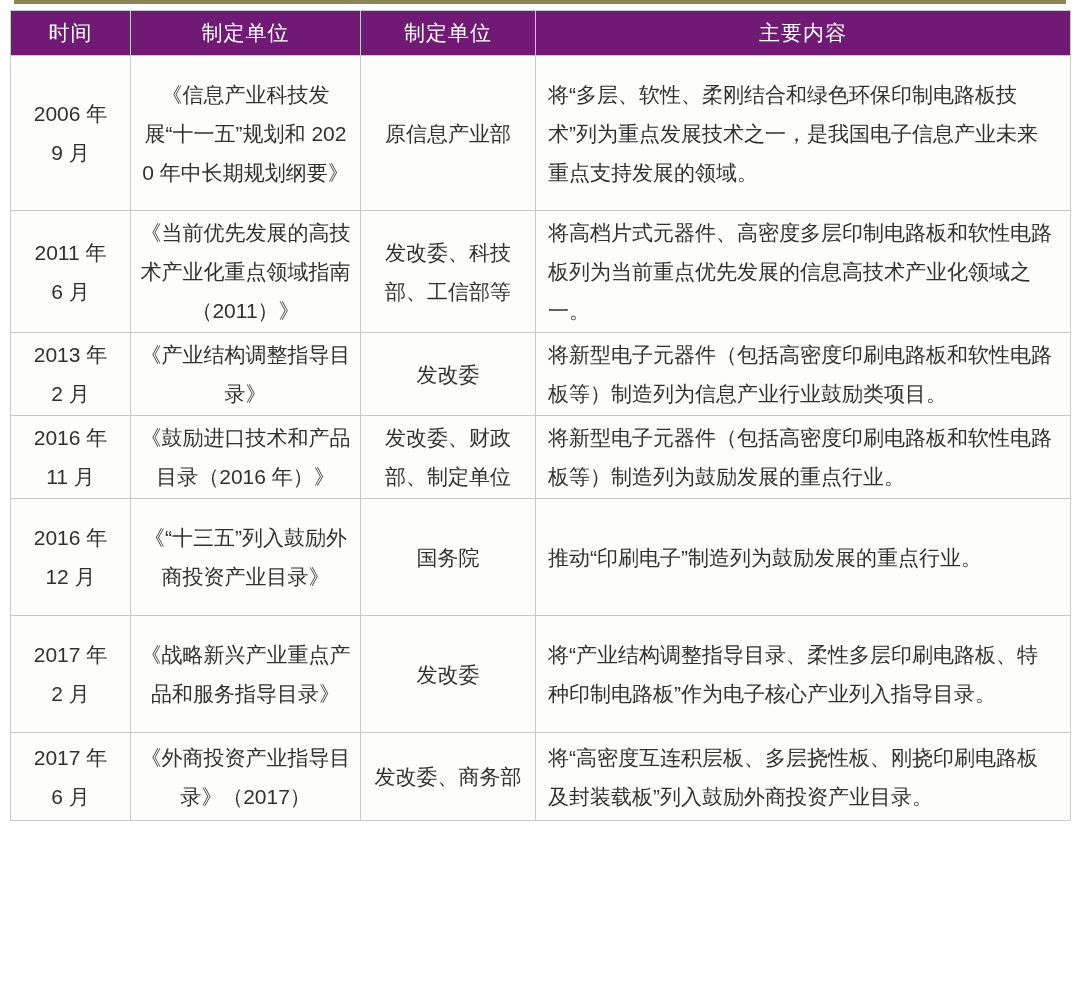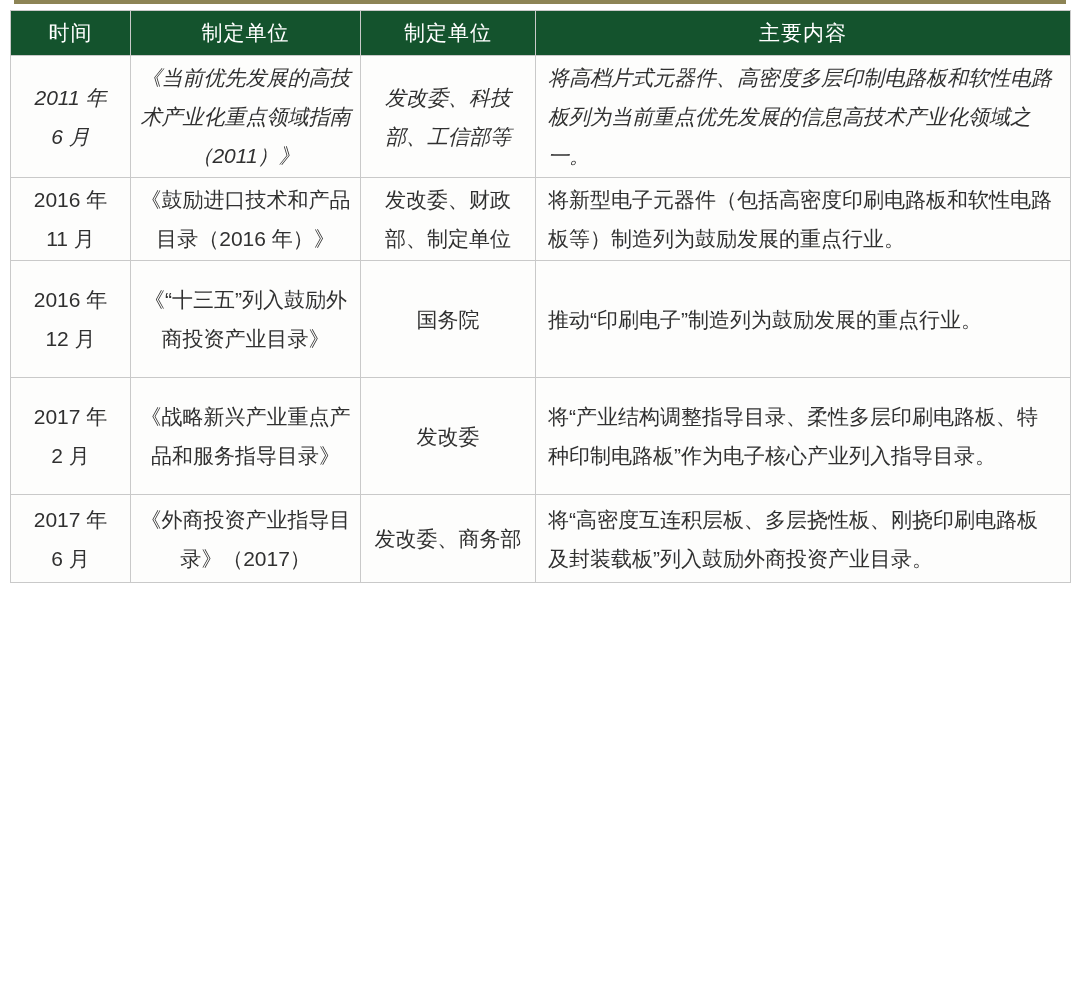--- a/index.html
+++ b/index.html
@@ -15,21 +15,21 @@
   .policy-table{
     position:absolute;top:10px;left:10px;width:1060px;
     border-collapse:collapse;table-layout:fixed;
     background:#fdfdfc;
   }
   .policy-table col.c-time{width:120px;}
   .policy-table col.c-policy{width:230px;}
   .policy-table col.c-agency{width:175px;}
   .policy-table col.c-content{width:535px;}
   .policy-table th{
-    background:#14532d;color:#ffffff;font-weight:normal;
+    background:#701a75;color:#ffffff;font-weight:normal;
     font-size:21px;height:42px;text-align:center;vertical-align:middle;
     border:1px solid #c9c9c9;border-left:1px solid #aaa277;
     letter-spacing:1px;
   }
   .policy-table th:first-child{border-left:1px solid #c9c9c9;}
   .policy-table td{
     border:1px solid #c9c9c9;
     font-size:21px;line-height:39px;
     vertical-align:middle;text-align:center;
     padding:2px 8px;word-break:break-all;
@@ -52,28 +52,46 @@
   </colgroup>
   <thead>
     <tr>
       <th>时间</th>
       <th>制定单位</th>
       <th>制定单位</th>
       <th>主要内容</th>
     </tr>
   </thead>
   <tbody>
-    <tr style="height:122px;font-style:italic;">
+    <tr style="height:155px;">
+      <td>
+          <div>2006 年</div>
+          <div>9 月</div>
+        </td>
+      <td>《信息产业科技发展“十一五”规划和 2020 年中长期规划纲要》</td>
+      <td>原信息产业部</td>
+      <td class="content-cell">将“多层、软性、柔刚结合和绿色环保印制电路板技术”列为重点发展技术之一，是我国电子信息产业未来重点支持发展的领域。</td>
+    </tr>
+    <tr style="height:122px;">
       <td>
           <div>2011 年</div>
           <div>6 月</div>
         </td>
       <td>《当前优先发展的高技术产业化重点领域指南（2011）》</td>
       <td>发改委、科技部、工信部等</td>
       <td class="content-cell">将高档片式元器件、高密度多层印制电路板和软性电路板列为当前重点优先发展的信息高技术产业化领域之一。</td>
+    </tr>
+    <tr style="height:83px;">
+      <td>
+          <div>2013 年</div>
+          <div>2 月</div>
+        </td>
+      <td>《产业结构调整指导目录》</td>
+      <td>发改委</td>
+      <td class="content-cell">将新型电子元器件（包括高密度印刷电路板和软性电路板等）制造列为信息产业行业鼓励类项目。</td>
     </tr>
     <tr style="height:83px;">
       <td>
           <div>2016 年</div>
           <div>11 月</div>
         </td>
       <td>《鼓励进口技术和产品目录（2016 年）》</td>
       <td>发改委、财政部、制定单位</td>
       <td class="content-cell">将新型电子元器件（包括高密度印刷电路板和软性电路板等）制造列为鼓励发展的重点行业。</td>
     </tr>

